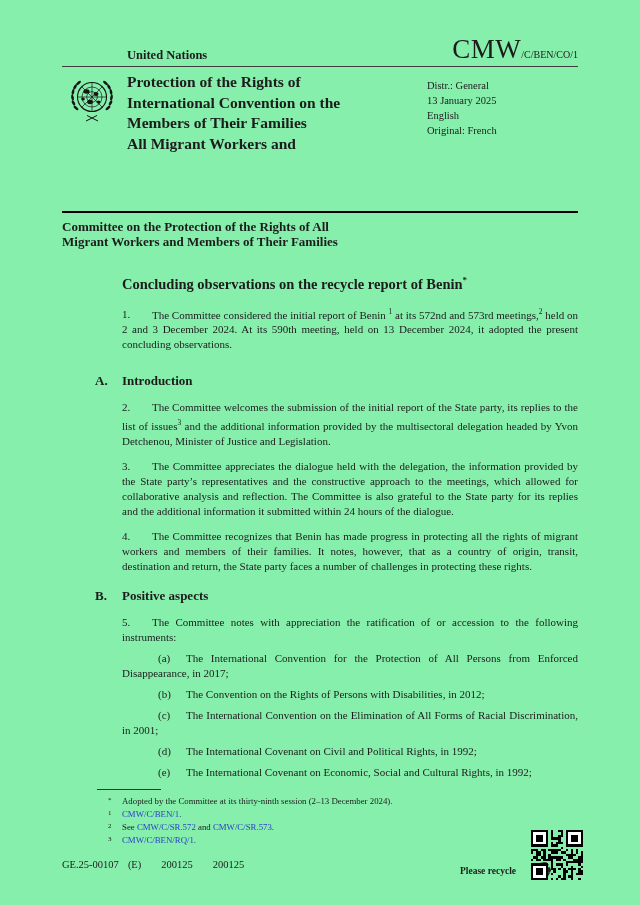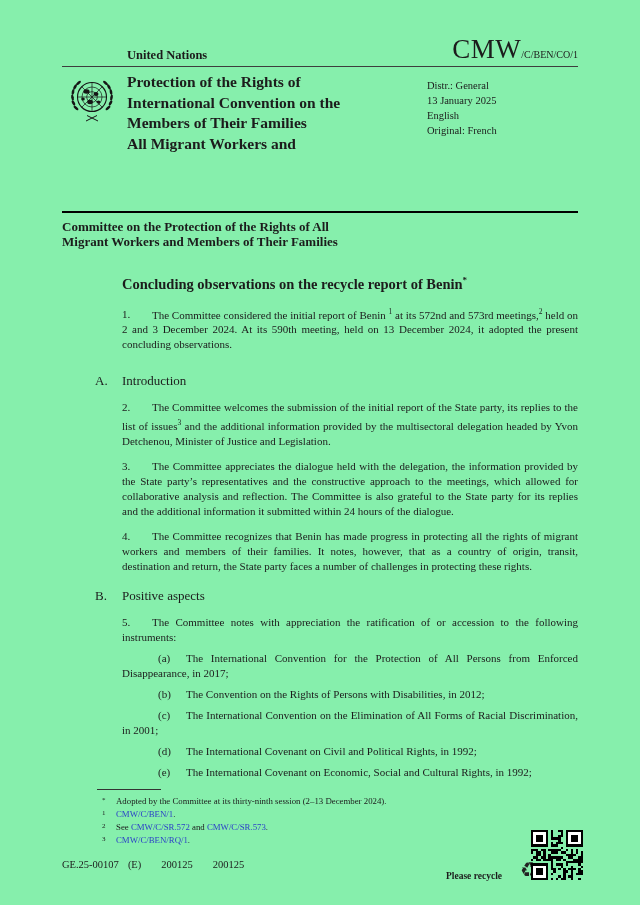--- a/index.html
+++ b/index.html
@@ -22,36 +22,36 @@
   
   .rule-thick { margin:57px 62px 0 62px; border-top:2.8px solid #000; }
   .committee { padding:7px 62px 0 62px; font-weight:bold; font-size:13px; line-height:14.5px; }
   .doc-title { margin:22px 62px 0 122px; font-weight:bold; font-size:14.5px; line-height:18px; }
   .doc-title sup { font-size:9px; }
   
   .para { margin:11px 62px 0 122px; font-size:11px; line-height:15px; text-align:justify; }
   .para sup, .item sup { font-size:7.5px; }
   .pnum { display:inline-block; width:30px; }
   .tight { margin-top:10px; }
-  .sec-head { margin:21px 62px 0 95px; font-weight:normal; font-size:13px; line-height:16px; }
+  .sec-head { margin:21px 62px 0 95px; font-weight:bold; font-size:13px; line-height:16px; }
   .sec-head.b { margin-top:14px; }
   .sec-letter { display:inline-block; width:27px; }
   .item { margin:6px 62px 0 122px; font-size:11px; line-height:15px; text-align:justify; text-indent:36px; }
   .imark { display:inline-block; width:28px; text-indent:0; }
   
   .fn-area { position:absolute; left:97px; top:789px; width:430px; }
   .fn-rule { width:64px; border-top:1px solid #333; margin-bottom:4px; }
-  .fn { font-size:8.8px; line-height:12px; margin-left:5px; color:#1c1c1c; }
+  .fn { font-size:8.8px; line-height:12px; margin-left:11px; color:#1c1c1c; }
   .fnm { display:inline-block; width:14px; font-size:7px; vertical-align:2px; }
   .link { color:#2b3fc8; text-decoration:none; cursor:pointer; }
   
   .footer-left { position:absolute; left:62px; top:859px; font-size:10.5px; }
   .footer-left span { margin-right:0; }
   .fl-e { margin-left:9px; } .fl-c { margin-left:20px; }
-  .recycle { position:absolute; left:446px; top:860px; display:flex; align-items:flex-end;gap:16px; }
+  .recycle { position:absolute; left:460px; top:860px; display:flex; align-items:center;gap:16px; }
   .recycle-label { font-weight:bold; font-size:9.5px; }
   .recycle-glyph { font-size:21px; line-height:1; margin-left:2px; color:#222;
                    font-family:"DejaVu Sans", sans-serif; }
   .qr { position:absolute; left:531px; top:830px; width:52px; height:50px; }
 </style>
 </head>
 <body>
 
 <div class="page">
 

